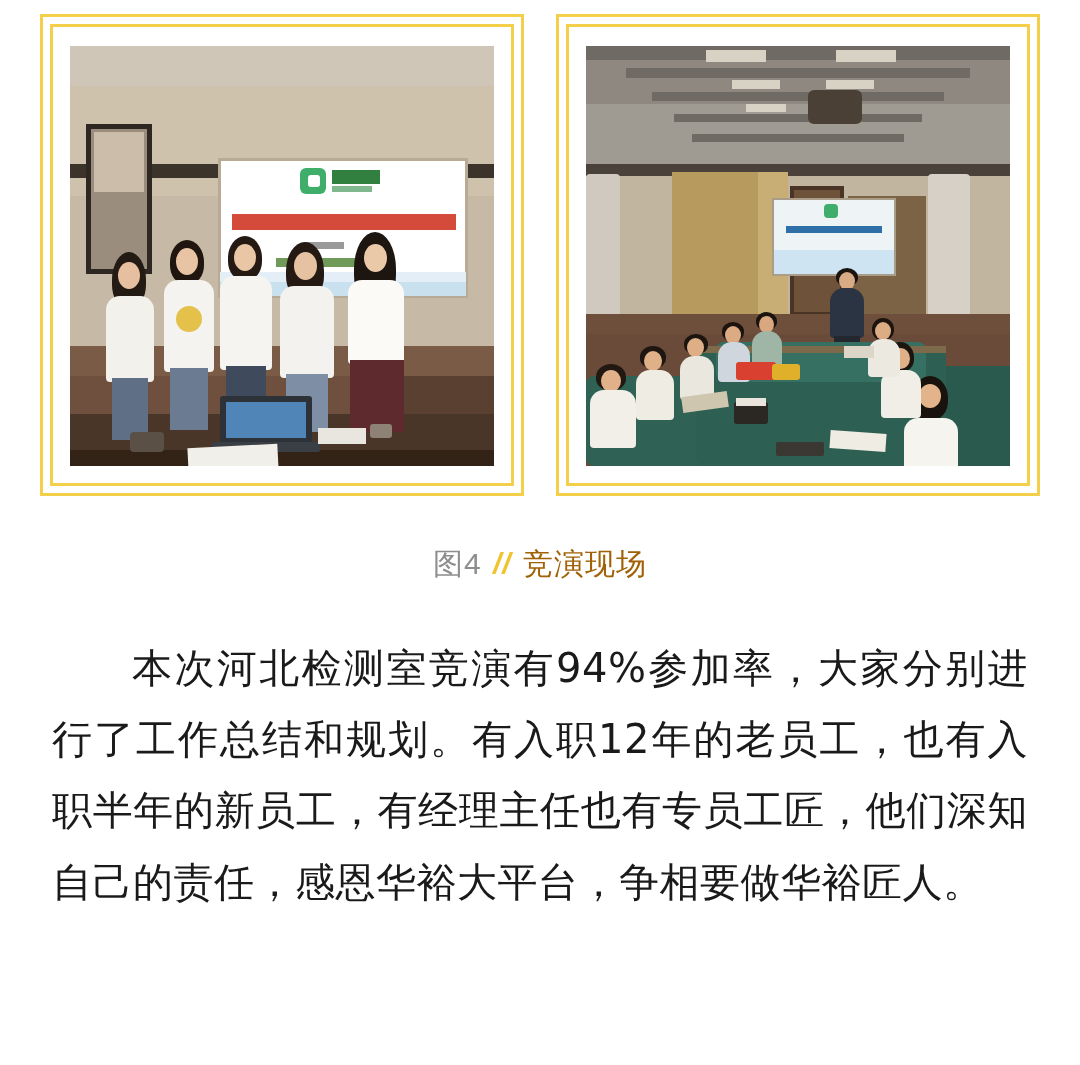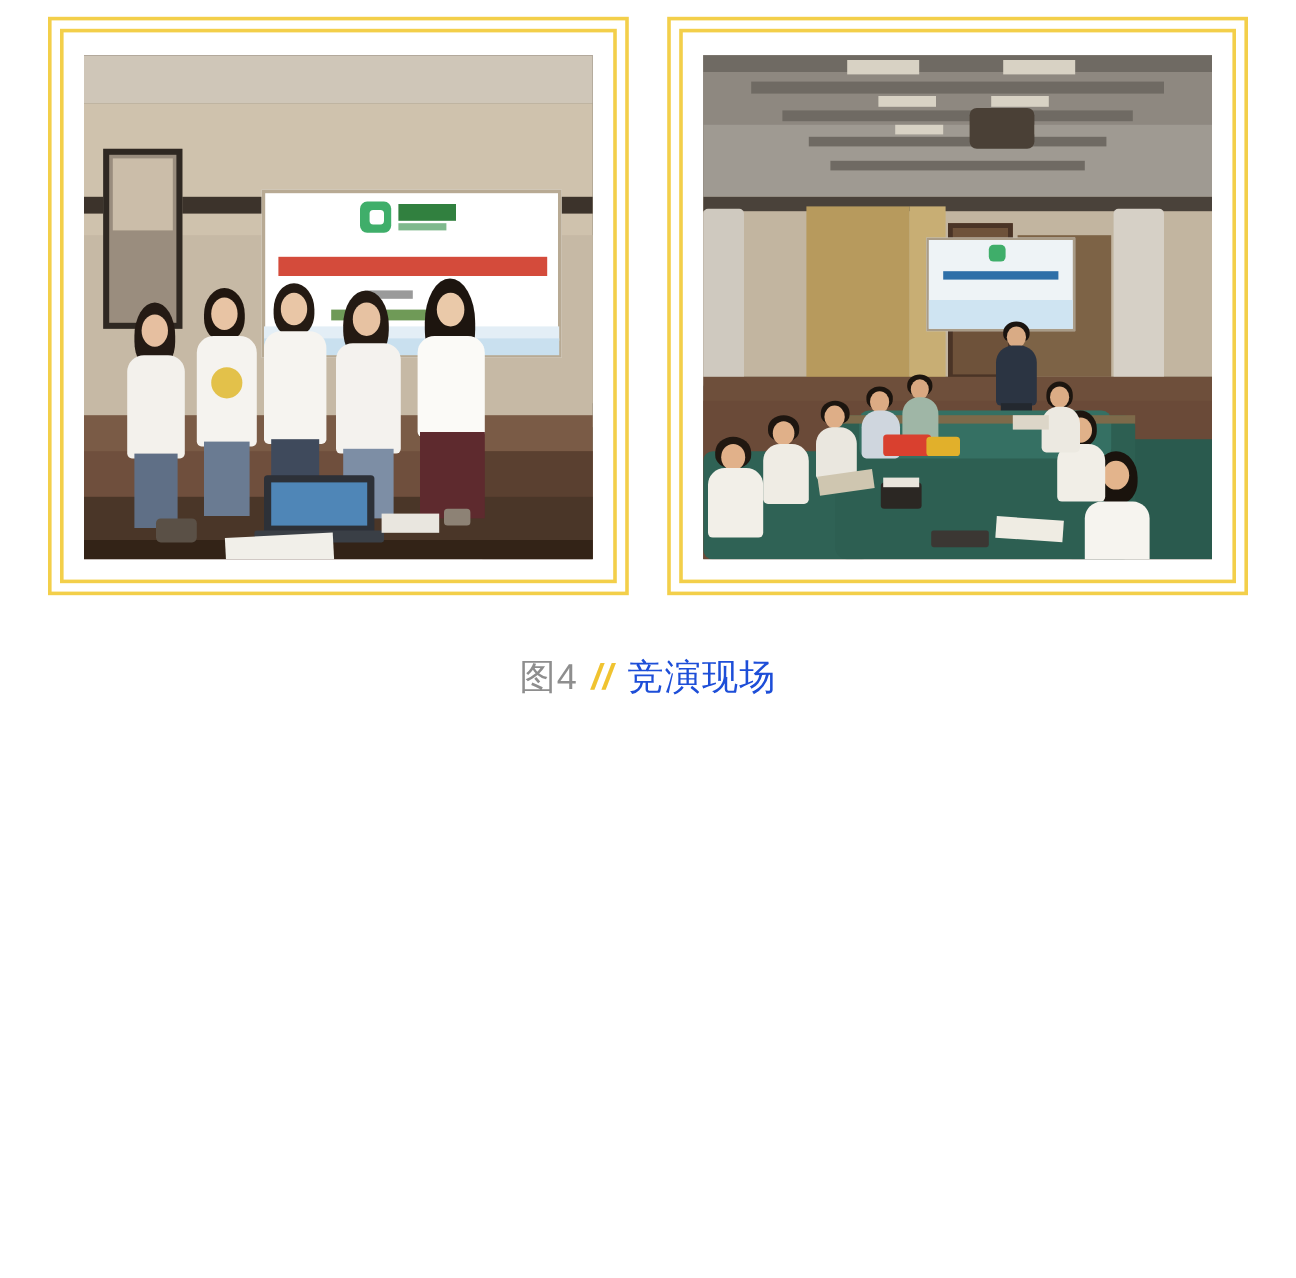--- a/index.html
+++ b/index.html
@@ -131,21 +131,21 @@
     color: #8e8e8e;
     letter-spacing: 1px;
   }
   .caption .slashes {
     color: #f0c330;
     font-weight: bold;
     font-style: italic;
     padding: 0 2px;
   }
   .caption .cap-text {
-    color: #1d4ed8;
+    color: #a16207;
   }
 
   
   .body-text {
     margin: 48px 52px 0 52px;
     font-size: 40px;
     line-height: 1.78;
     color: #1a1a1a;
     text-align: justify;
     text-indent: 2em;
@@ -347,14 +347,15 @@
     </div>
 
   </div>
 
   <div class="caption">
     <span>图4</span>
     <span class="slashes">//</span>
     <span class="cap-text">竞演现场</span>
   </div>
 
+  <div class="body-text">本次河北检测室竞演有94%参加率，大家分别进行了工作总结和规划。有入职12年的老员工，也有入职半年的新员工，有经理主任也有专员工匠，他们深知自己的责任，感恩华裕大平台，争相要做华裕匠人。</div>
 
 </div>
 
 </body></html>

